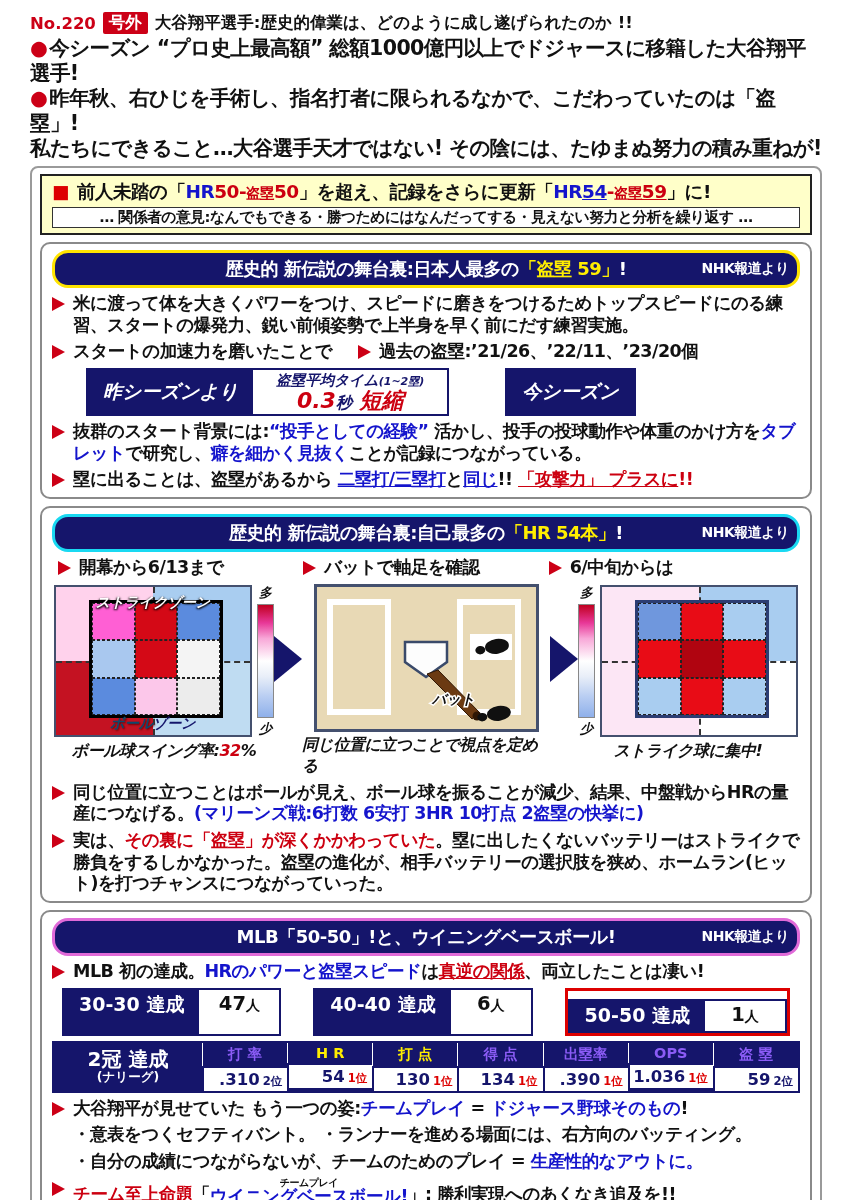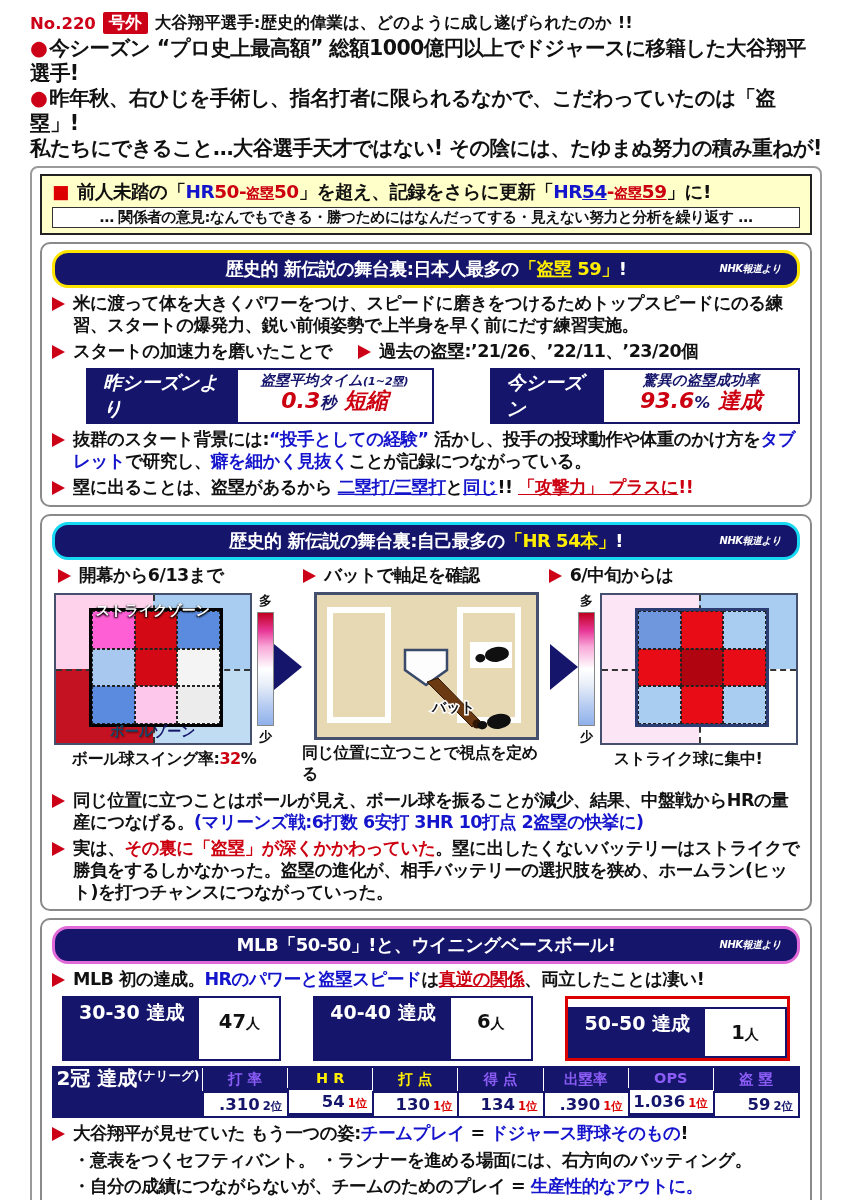--- a/index.html
+++ b/index.html
@@ -20,21 +20,21 @@
   .an1{font-size:18.5px;letter-spacing:-0.5px;}
   .sq{color:#dd0000;margin-right:8px;}
   .an2{background:#fff;border:1.5px solid #333;text-align:center;font-size:14.8px;margin-top:3px;letter-spacing:-0.5px;}
   
   .sect{border:2px solid #8a8a8a;border-radius:10px;padding:6px 10px;display:flex;flex-direction:column;gap:5px;background:#fff;}
   .pill{position:relative;background:#15156b;color:#fff;border-radius:16px;text-align:center;
         font-size:18px;padding:4px 0;letter-spacing:-0.5px;}
   .pill.yb{border:3px solid #ffe400;}
   .pill.cb{border:3px solid #19d9f2;}
   .pill.pb{border:3px solid #e06ad8;}
-  .src{position:absolute;right:16px;top:50%;transform:translateY(-50%);font-size:10px;color:#fff;font-style:italic;}
+  .src{position:absolute;right:8px;top:50%;transform:translateY(-50%);font-size:14px;color:#fff;}
   .hl{color:#ffee00;}
   .para{font-size:17.5px;line-height:1.24;display:flex;gap:8px;letter-spacing:-0.5px;}
   .arr{flex:0 0 auto;margin-top:4px;width:0;height:0;border-left:13px solid #cc0016;
        border-top:7px solid transparent;border-bottom:7px solid transparent;}
   .b{color:#1414cc;}  .r{color:#cc0010;}
   .bu{color:#1414cc;text-decoration:underline;}
   .ru{color:#cc0010;text-decoration:underline;}
   .sm{font-size:0.78em;}
   
   .row2{display:flex;gap:26px;}
@@ -42,21 +42,21 @@
   .statbox{display:flex;border:2px solid #15156b;}
   .statlab{background:#15156b;color:#fff;font-size:19px;display:flex;align-items:center;padding:0 15px;}
   .statval{background:#fff;padding:0 12px;text-align:center;min-width:170px;}
   .valt{color:#15156b;font-size:14.5px;line-height:1.15;padding-top:2px;}
   .valt .sm{font-size:11px;margin-top:8px;}
   .valv{font-size:22px;line-height:1.05;color:#cc0010;padding-bottom:2px;}
   .valv .unit{color:#15156b;font-size:16px;}
   
   .colhdrs{display:flex;padding:0 6px;}
   .colhdrs .para{flex:1;}
-  .panels{display:flex;justify-content:flex-end;align-items:flex-start;padding:0 2px;}
+  .panels{display:flex;justify-content:flex-end;align-items:flex-start;padding:0 2px;font-style:italic;}
   .pcol{display:flex;flex-direction:column;align-items:center;gap:3px;}
   .hmwrap{display:flex;gap:5px;align-items:center;}
   .hm{position:relative;width:194px;height:148px;border:2px solid #44506e;}
   .q{position:absolute;width:50%;height:50%;}
   .q1{left:0;top:0;} .q2{right:0;top:0;} .q3{left:0;bottom:0;} .q4{right:0;bottom:0;}
   .dashv{position:absolute;left:50%;top:0;bottom:0;border-left:2px dashed #333;}
   .dashh{position:absolute;top:50%;left:0;right:0;border-top:2px dashed #333;}
   .sz{position:absolute;left:17%;top:9%;width:66%;height:76%;border:3px solid #000;
       display:grid;grid-template-columns:repeat(3,1fr);grid-template-rows:repeat(3,1fr);background:#000;}
   .szc .sz{border-color:#2c3d73;}
@@ -69,24 +69,24 @@
   .sbar{width:15px;height:112px;border:1px solid #888;
         background:linear-gradient(180deg,#c00020 0%,#e83898 16%,#f8a8d8 30%,#ffffff 50%,#e8eef8 64%,#b8cdf2 82%,#8fb0ea 100%);}
   .caption{font-size:16px;letter-spacing:-0.5px;}
   .barrow{width:0;height:0;border-left:28px solid #15156b;border-top:23px solid transparent;
           border-bottom:23px solid transparent;margin-top:52px;}
   
   .achrow{display:flex;justify-content:space-between;padding:0 10px;}
   .ach{display:flex;border:2px solid #15156b;background:#fff;}
   .achred{border:3px solid #dd0000;}
   .achl{background:#15156b;color:#fff;padding:2px 15px;font-size:19px;}
-  .achv{background:#fff;color:#111;padding:12px 14px;font-size:19.5px;text-align:center;min-width:52px;}
+  .achv{background:#fff;color:#111;padding:2px 14px;font-size:19.5px;text-align:center;min-width:52px;}
   .achv .sm{font-size:14px;}
   .mtable{display:flex;border:2.5px solid #15156b;background:#15156b;}
-  .mcorner{width:148px;color:#fff;text-align:center;display:flex;flex-direction:row;justify-content:center;}
+  .mcorner{width:148px;color:#fff;text-align:center;display:flex;flex-direction:column;justify-content:center;}
   .mc1{font-size:20px;line-height:1;} .mc2{font-size:12.5px;line-height:1.2;}
   .mcol{flex:1;display:flex;flex-direction:column;}
   .mh{color:#8b5cf6;text-align:center;font-size:14.5px;padding:2px 0;border-left:1px solid #fff;}
   .mh.y{color:#ffee00;}
   .mv{background:#fff;text-align:right;padding:2px 5px 2px 0;font-size:16.5px;color:#15156b;
       border-left:2px solid #15156b;border-top:2px solid #15156b;white-space:nowrap;}
   .rank{font-size:11.5px;margin-left:3px;}
   .rank.red{color:#dd0000;} .rank.nv{color:#15156b;}
   .sub{padding-left:21px;}
   .rubywrap{display:inline-flex;flex-direction:column;align-items:center;vertical-align:bottom;line-height:1;}
@@ -139,24 +139,20 @@
       <div class="statrow">
         <div class="statbox">
           <div class="statlab">昨シーズンより</div>
           <div class="statval">
             <div class="valt"><span>盗塁平均タイム</span><span class="sm">(1~2塁)</span></div>
             <div class="valv"><span>0.3</span><span class="unit">秒</span><span> 短縮</span></div>
           </div>
         </div>
         <div class="statbox">
           <div class="statlab">今シーズン</div>
-          <div class="statval">
-            <div class="valt">驚異の盗塁成功率</div>
-            <div class="valv"><span>93.6</span><span class="unit">%</span><span> 達成</span></div>
-          </div>
         </div>
       </div>
       <div class="para">
           <span class="arr"></span>
         <span><span>抜群のスタート背景には:</span><span class="b">“投手としての経験”</span><span> 活かし、投手の投球動作や体重のかけ方を</span><span class="b">タブレット</span><span>で研究し、</span><span class="b">癖を細かく見抜く</span><span>ことが記録につながっている。</span></span>
       </div>
       <div class="para">
           <span class="arr"></span>
         <span><span>塁に出ることは、盗塁があるから </span><span class="bu">二塁打/三塁打</span><span>と</span><span class="bu">同じ</span><span>!! </span><span class="ru">「攻撃力」</span><span class="ru"> プラスに</span><span class="r">!!</span></span>
       </div>

